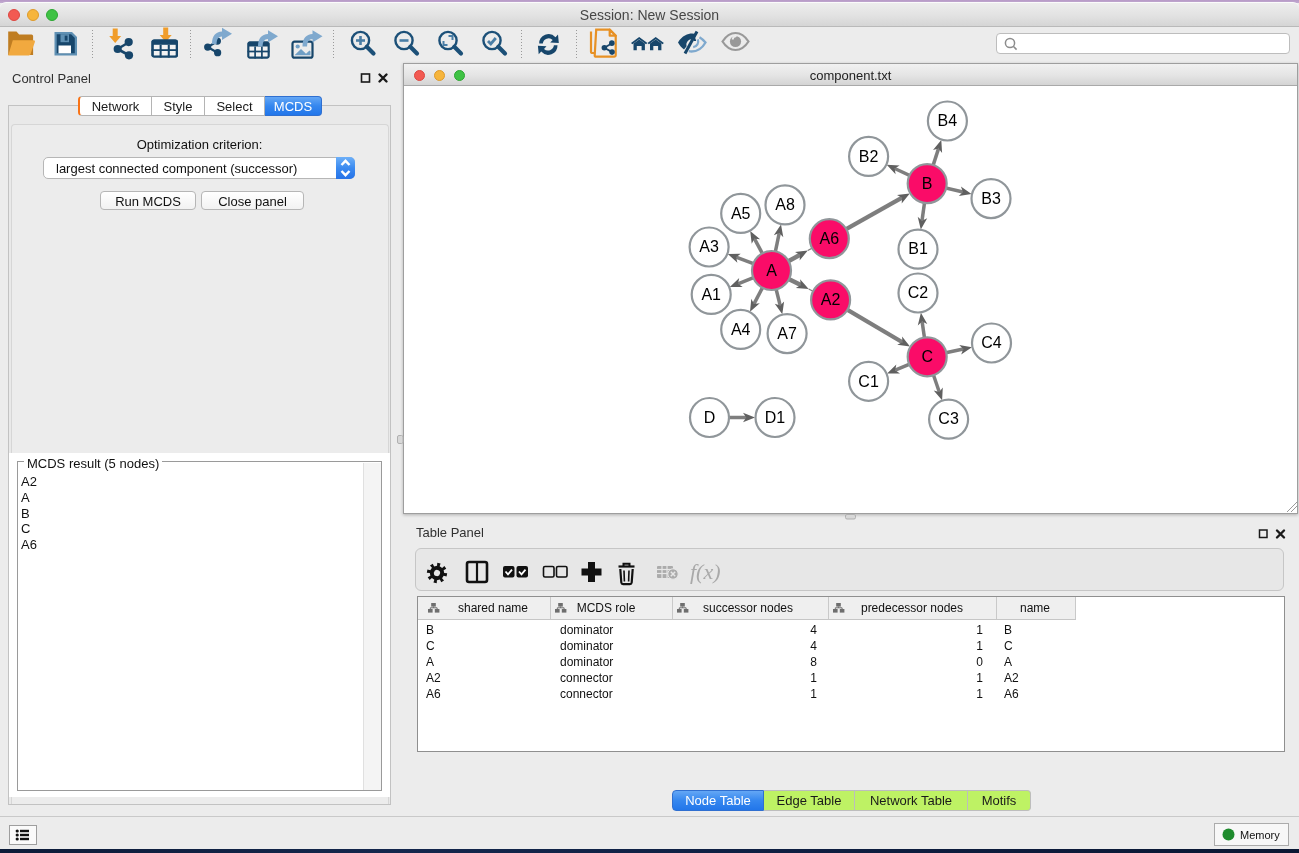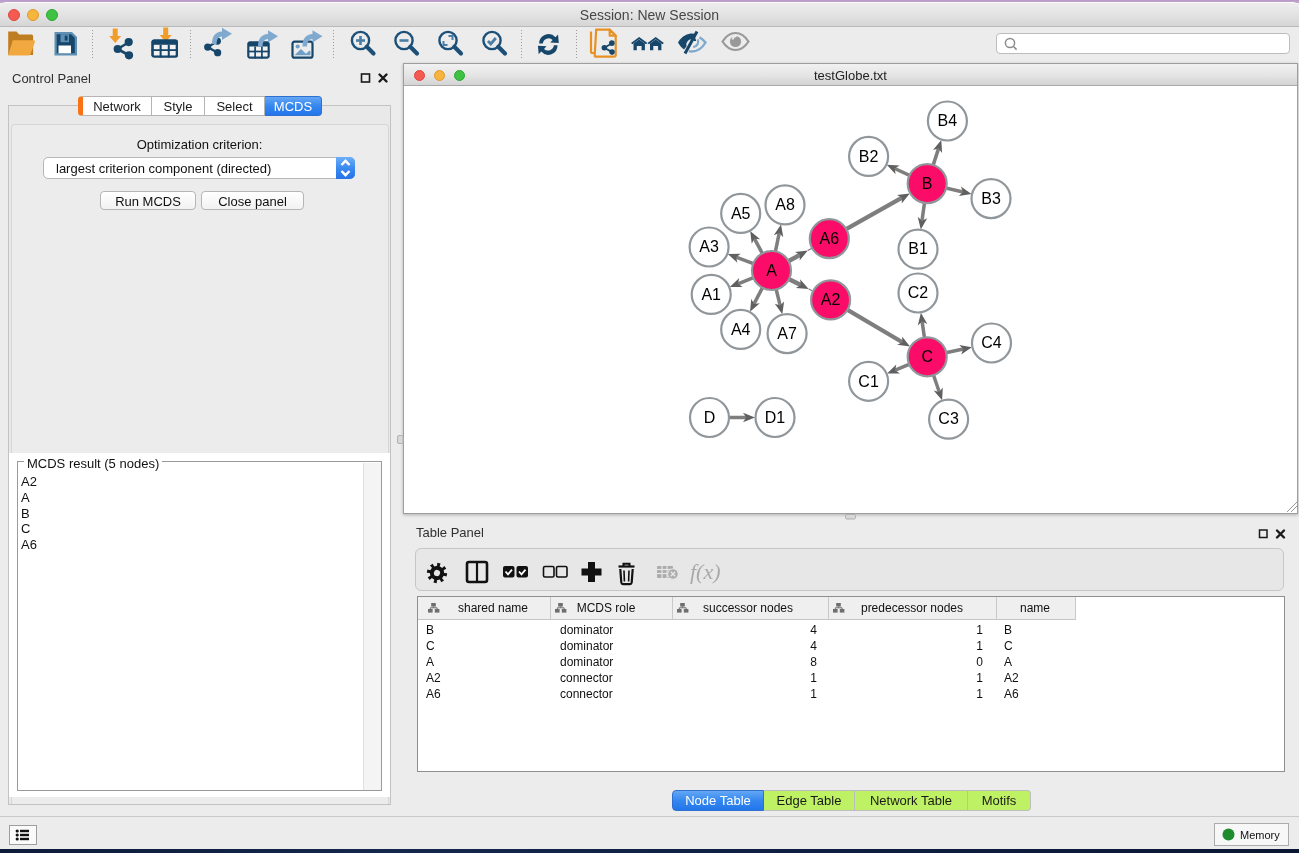--- a/index.html
+++ b/index.html
@@ -25,21 +25,21 @@
     background-image:repeating-linear-gradient(180deg,#9a9a9a 0 1px,transparent 1px 3px); }
   #searchbox { position:absolute; left:996px; top:6px; width:294px; height:21px;
     background:#fff; border:1px solid #bdbdbd; border-radius:4px; }
   
   #cp-title { left:12px; top:71px; font-size:13px; color:#303030; }
   #cp-box { left:8px; top:105px; width:383px; height:700px; background:#e9e9e9;
     border:1px solid #c2c2c2; }
   #cp-tabs { left:78px; top:96px; height:20px; display:flex; }
   .cptab { height:20px; line-height:19px; font-size:13px; color:#1a1a1a; background:#fff;
     border:1px solid #b4b4b4; border-left:none; text-align:center; }
-  .cptab.first { border-left:5px solid #f97316; border-radius:4px 0 0 4px; }
+  .cptab.first { border-left:2px solid #f97316; border-radius:4px 0 0 4px; }
   .cptab.last { border-radius:0 4px 4px 0; }
   .cptab.sel { background:linear-gradient(180deg,#64a7f5 0%,#3587ef 50%,#2276ea 100%);
     color:#fff; border-color:#2f6fd0; }
   #cp-inner { left:10.5px; top:124px; width:378px; height:680px; background:#ececec;
     border:1px solid #d6d6d6; border-bottom:none; border-radius:4px 4px 0 0; }
   #opt-label { left:0; top:137px; width:399px; text-align:center; font-size:13px; color:#111; }
   #dropdown { left:43px; top:157px; width:312px; height:22px; background:#fff;
     border:1px solid #b6b6b6; border-radius:5px; font-size:13px; color:#111; }
   #dropdown .dtext { position:absolute; left:12px; top:3px; }
   #dropdown .dbtn { position:absolute; right:-1px; top:-1px; width:19px; height:22px;
@@ -62,21 +62,21 @@
   #nw-titlebar .tl { top:6px; width:11px; height:11px; }
   #nw-titlebar .t-red { left:10px; background:#f25a52; border:1px solid #dd4741; }
   #nw-titlebar .t-yel { left:30px; background:#f6b53c; border:1px solid #de9a2b; }
   #nw-titlebar .t-grn { left:50px; background:#3fc244; border:1px solid #2ca732; }
   #nw-titlebar .title { position:absolute; left:0; right:0; top:4px; text-align:center;
     font-size:13px; color:#222; }
   
   #tp-title { left:416px; top:525px; font-size:13px; color:#303030; }
   #tp-toolbar { left:415px; top:548px; width:869px; height:43px; background:#e7e7e7;
     border:1px solid #c6c6c6; border-radius:6px; }
-  #tp-table { left:417px; top:596px; width:868px; height:176px; background:#fff; border:1px solid #8f8f8f; }
+  #tp-table { left:417px; top:596px; width:868px; height:156px; background:#fff; border:1px solid #8f8f8f; }
   
   #bt-tabs { left:672px; top:790px; height:32px; display:flex; }
   .bttab { height:21px; line-height:20px; font-size:13px; color:#1a1a1a; background:#bef264;
     border:1px solid #bdbdbd; border-left:none; text-align:center; }
   .bttab.first { border-left:1px solid #bdbdbd; border-radius:4px 0 0 4px; }
   .bttab.last { border-radius:0 4px 4px 0; }
   .bttab.sel { background:linear-gradient(180deg,#64a7f5 0%,#3587ef 50%,#2276ea 100%);
     color:#fff; border-color:#2f6fd0; }
   
   #statusbar { left:0; top:816px; width:1299px; height:32px; background:#ececec; border-top:1px solid #c9c9c9; }
@@ -261,40 +261,40 @@
 <div class="abs" id="cp-box"></div>
 <div class="abs" id="cp-inner"></div>
 <div class="abs" id="cp-tabs">
   <div class="cptab first" style="width:74px">Network</div>
     <div class="cptab" style="width:53px">Style</div>
   <div class="cptab" style="width:60px">Select</div>
     <div class="cptab sel last" style="width:57px">MCDS</div>
 </div>
 <div class="abs" id="opt-label">Optimization criterion:</div>
 <div class="abs" id="dropdown">
-  <div class="dtext">largest criterion component (directed)</div>
+  <div class="dtext">largest connected component (successor)</div>
   <div class="dbtn"><svg width="19" height="22">
   <path d="M5.5,8 l4,-4.2 l4,4.2" fill="none" stroke="#fff" stroke-width="2.4"></path>
   <path d="M5.5,14 l4,4.2 l4,-4.2" fill="none" stroke="#fff" stroke-width="2.4"></path>
 </svg></div>
 </div>
 <div class="btn" style="left:92px; top:191px; width:96px;margin-left:8px;">Run MCDS</div>
 <div class="btn" style="left:201px; top:191px; width:103px;">Close panel</div>
 <div class="abs" id="mcds-wrap"></div>
 <div class="abs" id="mcds-group"></div>
 <div class="abs" id="mcds-label">MCDS result (5 nodes)</div>
 <div class="abs" id="mcds-list">A2<br>A<br>B<br>C<br>A6</div>
 <div class="abs" id="mcds-scroll"></div>
 
 <div class="abs" id="nw">
   <div id="nw-titlebar">
     <div class="tl t-red"></div>
       <div class="tl t-yel"></div>
       <div class="tl t-grn"></div>
-    <div class="title">testGlobe.txt</div>
+    <div class="title">component.txt</div>
   </div>
   <svg width="893" height="420" style="position:absolute;left:0;top:23px">
   <g stroke="#7e7e7e">
   <line x1="367.5" y1="183.5" x2="350.4" y2="151.7" stroke-width="3.5"></line>
   <line x1="367.5" y1="183.5" x2="375.2" y2="146.1" stroke-width="3.5"></line>
   <line x1="367.5" y1="183.5" x2="332.1" y2="170.2" stroke-width="3.5"></line>
   <line x1="367.5" y1="183.5" x2="334.0" y2="196.8" stroke-width="3.5"></line>
   <line x1="367.5" y1="183.5" x2="350.0" y2="216.9" stroke-width="3.5"></line>
   <line x1="367.5" y1="183.5" x2="376.2" y2="218.6" stroke-width="3.5"></line>
   <line x1="367.5" y1="183.5" x2="396.1" y2="167.8" stroke-width="4.5"></line>

